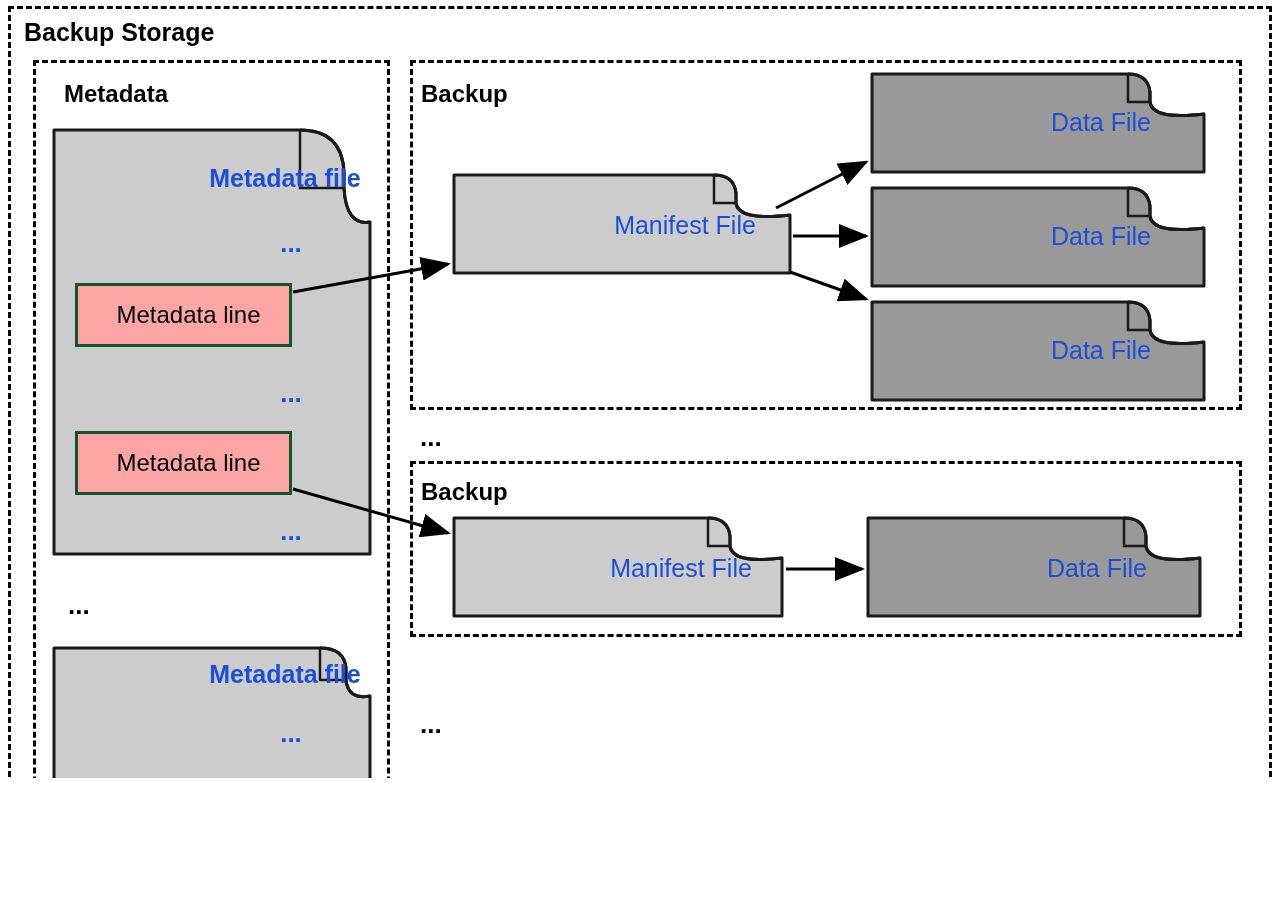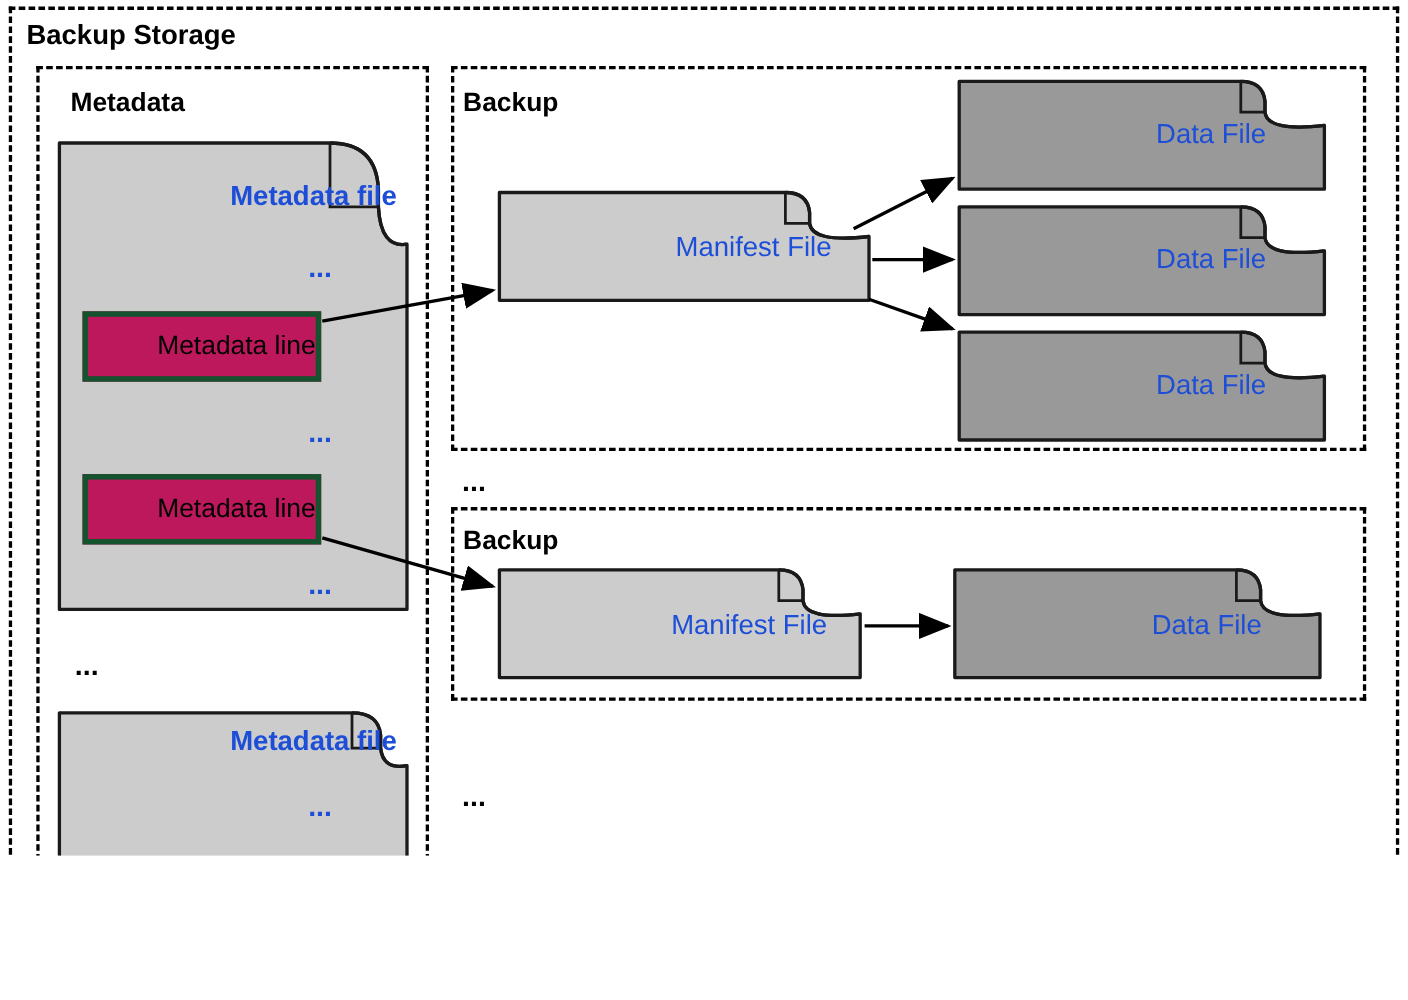--- a/index.html
+++ b/index.html
@@ -67,25 +67,25 @@
   }
   .file .file-label.bold-left {
     text-align: center;
     font-weight: bold;
   }
 
   
   .meta-line {
     position: absolute;
     box-sizing: border-box;
-    border: 5px solid #14532d;
-    background: #be185d;
+    border: 3px solid #14532d;
+    background: #fca5a5;
     display: flex;
     align-items: center;
-    justify-content: flex-end;
+    justify-content: center;
     color: #000000;
   }
   .meta-line span {
     padding-left: 10px;
   }
 
   
   #arrows {
     position: absolute;
     left: 0;

